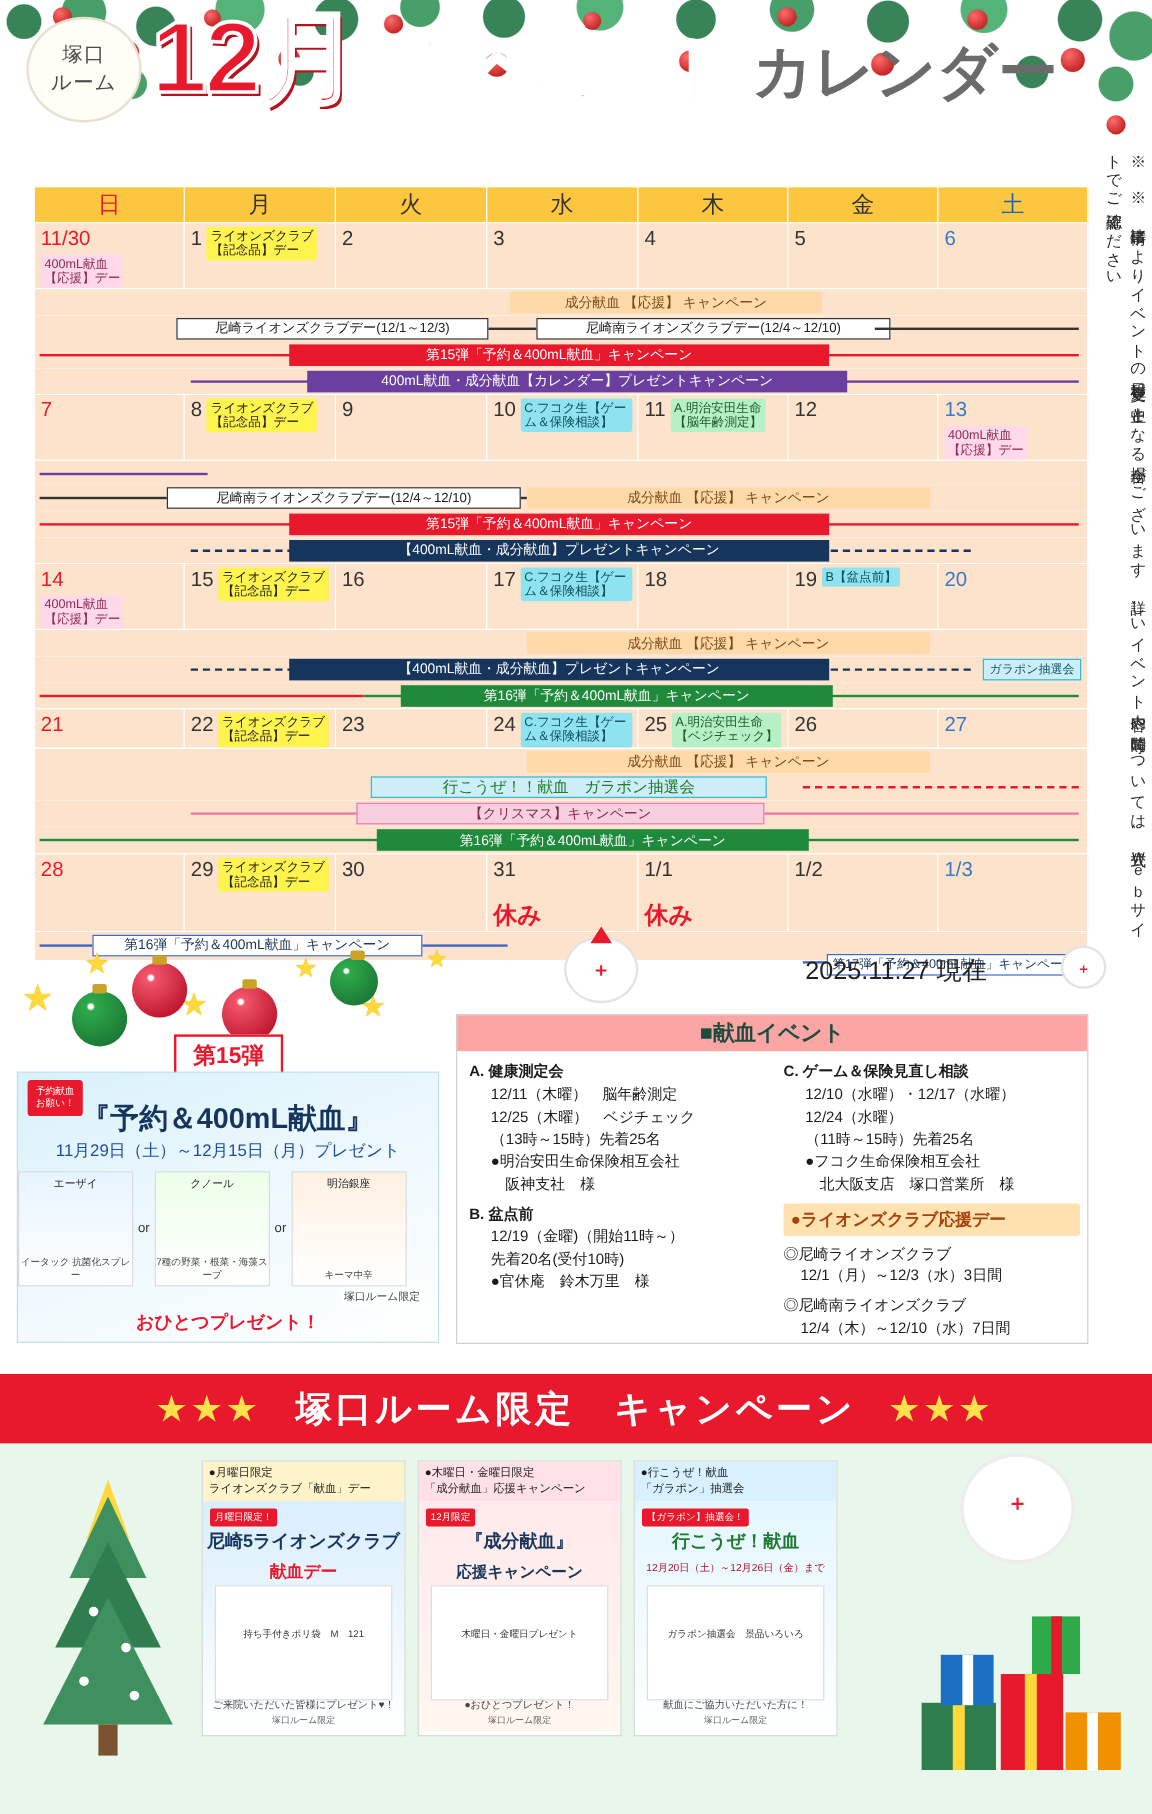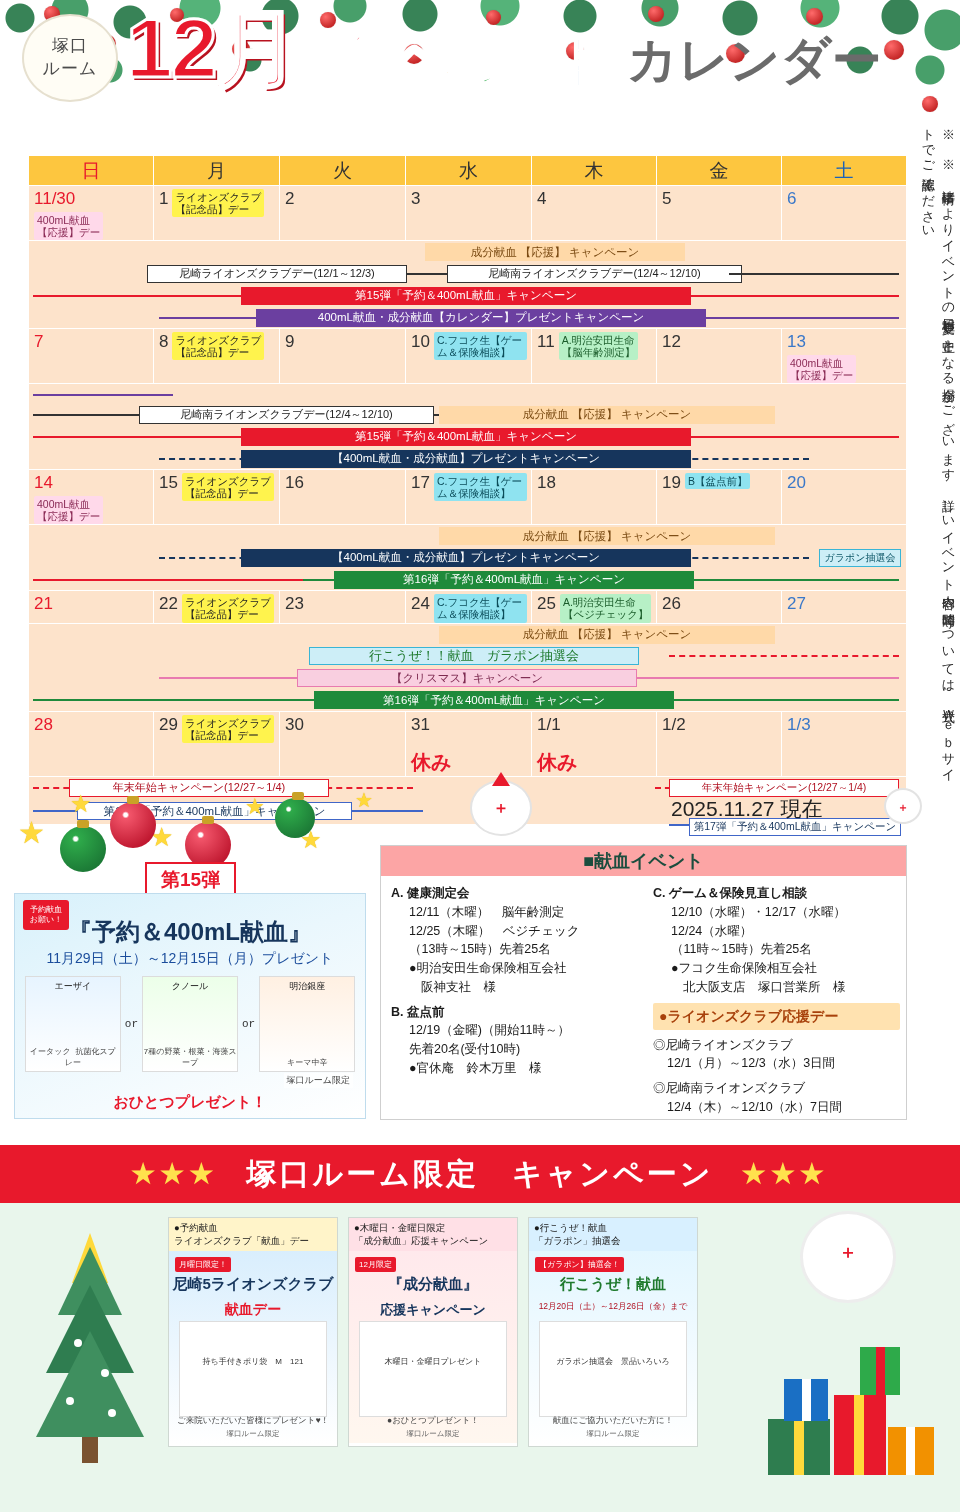--- a/index.html
+++ b/index.html
@@ -177,21 +177,21 @@
   .poster .pz {
     position: absolute; left: 8px; top: 6px; width: 46px; height: 30px;
     background: #e8192c; color: #fff; font-size: 8px; line-height: 1.2;
     display: flex; align-items: center; justify-content: center; text-align: center;
     border-radius: 3px;
   }
   .poster h4 {
     margin: 22px 0 2px 0; text-align: center; font-size: 24px; color: #16355c; font-weight: bold;
   }
   .poster .pdate { text-align: center; font-size: 14px; color: #1b4d9c; }
-  .prod-row { display: flex; justify-content: center; gap: 4px; margin-top: 8px; font-family: Liberation Mono, monospace; }
+  .prod-row { display: flex; gap: 4px; margin-top: 8px; }
   .prod {
     width: 96px; height: 96px; background: #fff; border: 1px solid #dcdcdc;
     position: relative; display: flex; align-items: flex-end; justify-content: center;
     font-size: 8px; color: #444; text-align: center; padding-bottom: 3px;
   }
   .prod .pl { position: absolute; top: 3px; left: 0; right: 0; font-size: 9px; color: #222; }
   .prod.a { background: linear-gradient(#e7f4ff,#ffffff); }
   .prod.b { background: linear-gradient(#ecffe9,#ffffff); }
   .prod.c { background: linear-gradient(#fff0e2,#ffffff); }
   .orx { font-size: 11px; color: #333; align-self: center; }
@@ -597,30 +597,20 @@
         <td>
           <span class="daynum">31</span>
           <div class="restday" style="margin-top:14px">休み</div>
         </td>
         <td>
           <span class="daynum">1/1</span>
           <div class="restday" style="margin-top:14px">休み</div>
         </td>
         <td><span class="daynum">1/2</span></td>
         <td><span class="daynum sat">1/3</span></td>
-      </tr>
-      <tr class="band-row">
-        <td colspan="7" style="height:24px">
-          <div class="bandcell">
-            <div class="line" style="left:4px;width:380px;border-top:2px dashed #e8192c;"></div>
-            <div class="dashed-box" style="left:40px;width:260px;border:1px solid #e8192c;color:#b01020;">年末年始キャンペーン(12/27～1/4)</div>
-            <div class="line" style="left:626px;width:244px;border-top:2px dashed #e8192c;"></div>
-            <div class="dashed-box" style="left:640px;width:230px;border:1px solid #e8192c;color:#b01020;font-size:10.5px;">年末年始キャンペーン(12/27～1/4)</div>
-          </div>
-        </td>
       </tr>
       <tr class="band-row">
         <td colspan="7" style="height:24px;border-bottom:1px solid #fff;">
           <div class="bandcell">
             <div class="line" style="left:4px;width:390px;border-top:2px solid #4066c8;"></div>
             <div class="bar white" style="left:48px;width:275px;border:1px solid #4066c8;color:#16355c;">第16弾「予約＆400mL献血」キャンペーン</div>
             <div class="line" style="left:640px;width:230px;border-top:2px solid #4066c8;top:24px"></div>
             <div class="bar white" style="left:660px;width:212px;top:18px;border:1px solid #4066c8;color:#16355c;font-size:10.5px;">第17弾「予約＆400mL献血」キャンペーン</div>
           </div>
         </td>
@@ -739,21 +729,21 @@
     <circle cx="48" cy="120" r="4" fill="#fff"></circle>
     <circle cx="75" cy="150" r="4" fill="#fff"></circle>
     <circle cx="40" cy="178" r="4" fill="#fff"></circle>
     <circle cx="82" cy="190" r="4" fill="#fff"></circle>
   </svg>
 
   <div class="mini-wrap">
 
     <div class="mini m1">
       <div class="mh">
-        <div>●予約献血</div>
+        <div>●月曜日限定</div>
         <div>ライオンズクラブ「献血」デー</div>
       </div>
       <div class="mb">
         <span class="tag2">月曜日限定！</span>
         <div class="mt">尼崎5ライオンズクラブ</div>
         <div class="ms" style="font-size:14px;color:#e8192c;font-weight:bold">献血デー</div>
         <div class="box">
           <div style="position:absolute;left:6px;right:6px;top:34px;text-align:center;font-size:8px;color:#333">持ち手付きポリ袋　M　121</div>
         </div>
         <div class="mf">ご来院いただいた皆様にプレゼント♥！</div>

